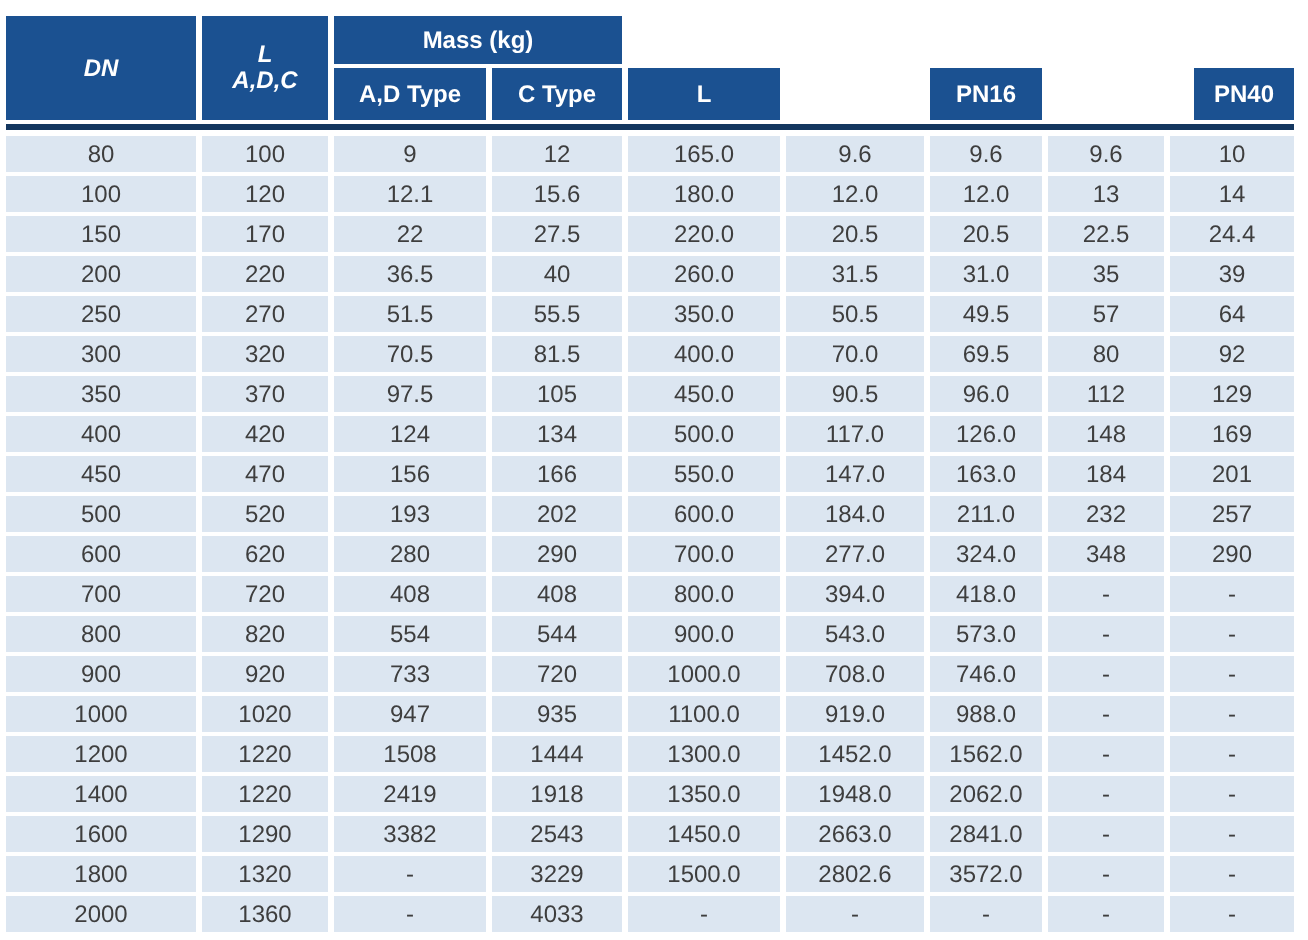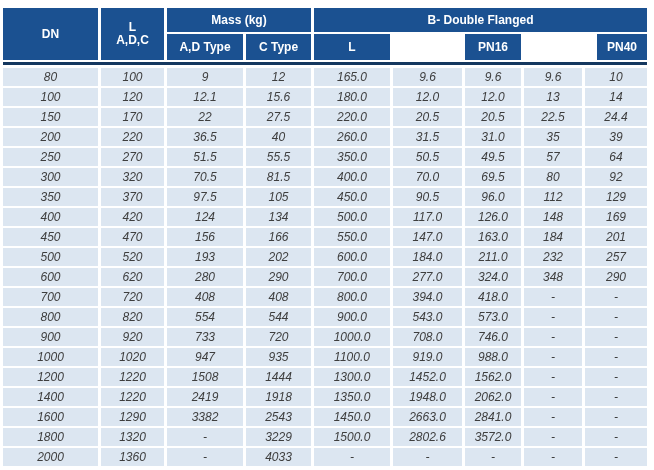--- a/index.html
+++ b/index.html
@@ -29,40 +29,39 @@
     background: var(--header-bg, #1b5191);
     color: var(--header-text, #ffffff);
     font-size: 12px;
     font-weight: bold;
     display: flex;
     align-items: center;
     justify-content: center;
     text-align: center;
     line-height: 13px;
   }
-  .hcell.span2 { grid-row: 1 / span 2; }
+  .hcell.span2 { grid-row: 1 / span 2; font-style: italic; }
   .hcell.stacked { flex-direction: column; }
   .mass-group    { grid-column: 3 / span 2; grid-row: 1; }
   .flanged-group { grid-column: 5 / span 5; grid-row: 1; }
   .r2c3 { grid-column: 3; grid-row: 2; text-align: center; }
   .r2c4 { grid-column: 4; grid-row: 2; }
   .r2c5 { grid-column: 5; grid-row: 2; }
   .r2c6 { grid-column: 6; grid-row: 2; }
   .r2c7 { grid-column: 7; grid-row: 2; text-align: center; }
   .r2c8 { grid-column: 8; grid-row: 2; margin-top: 48px; }
   .r2c9 { grid-column: 9; grid-row: 2; margin-left: 12px; }
   .header-divider {
     height: 3px;
     background: var(--header-line, #14375f);
     margin: 2px 0 3px 0;
   }
   .body {
     grid-auto-rows: 18px;
     row-gap: 2px;
-    font-style: italic;
   }
   .trow { display: contents; }
   .cell {
     background: var(--row-bg, #dce6f1);
     color: var(--cell-text, #3e3e3e);
     font-size: 12px;
     display: flex;
     align-items: center;
     justify-content: center;
     text-align: center;
@@ -74,21 +73,20 @@
 
 <div class="page">
 
   <div class="grid header">
     <div class="hcell span2">DN</div>
     <div class="hcell span2 stacked">
       <span>L</span>
       <span>A,D,C</span>
     </div>
     <div class="hcell mass-group">Mass (kg)</div>
-    <div class="hcell flanged-group">B- Double Flanged</div>
     <div class="hcell r2c3">A,D Type</div>
     <div class="hcell r2c4">C Type</div>
     <div class="hcell r2c5">L</div>
     <div class="hcell r2c7">PN16</div>
     <div class="hcell r2c8">PN25</div>
     <div class="hcell r2c9">PN40</div>
   </div>
 
   <div class="header-divider"></div>
 

